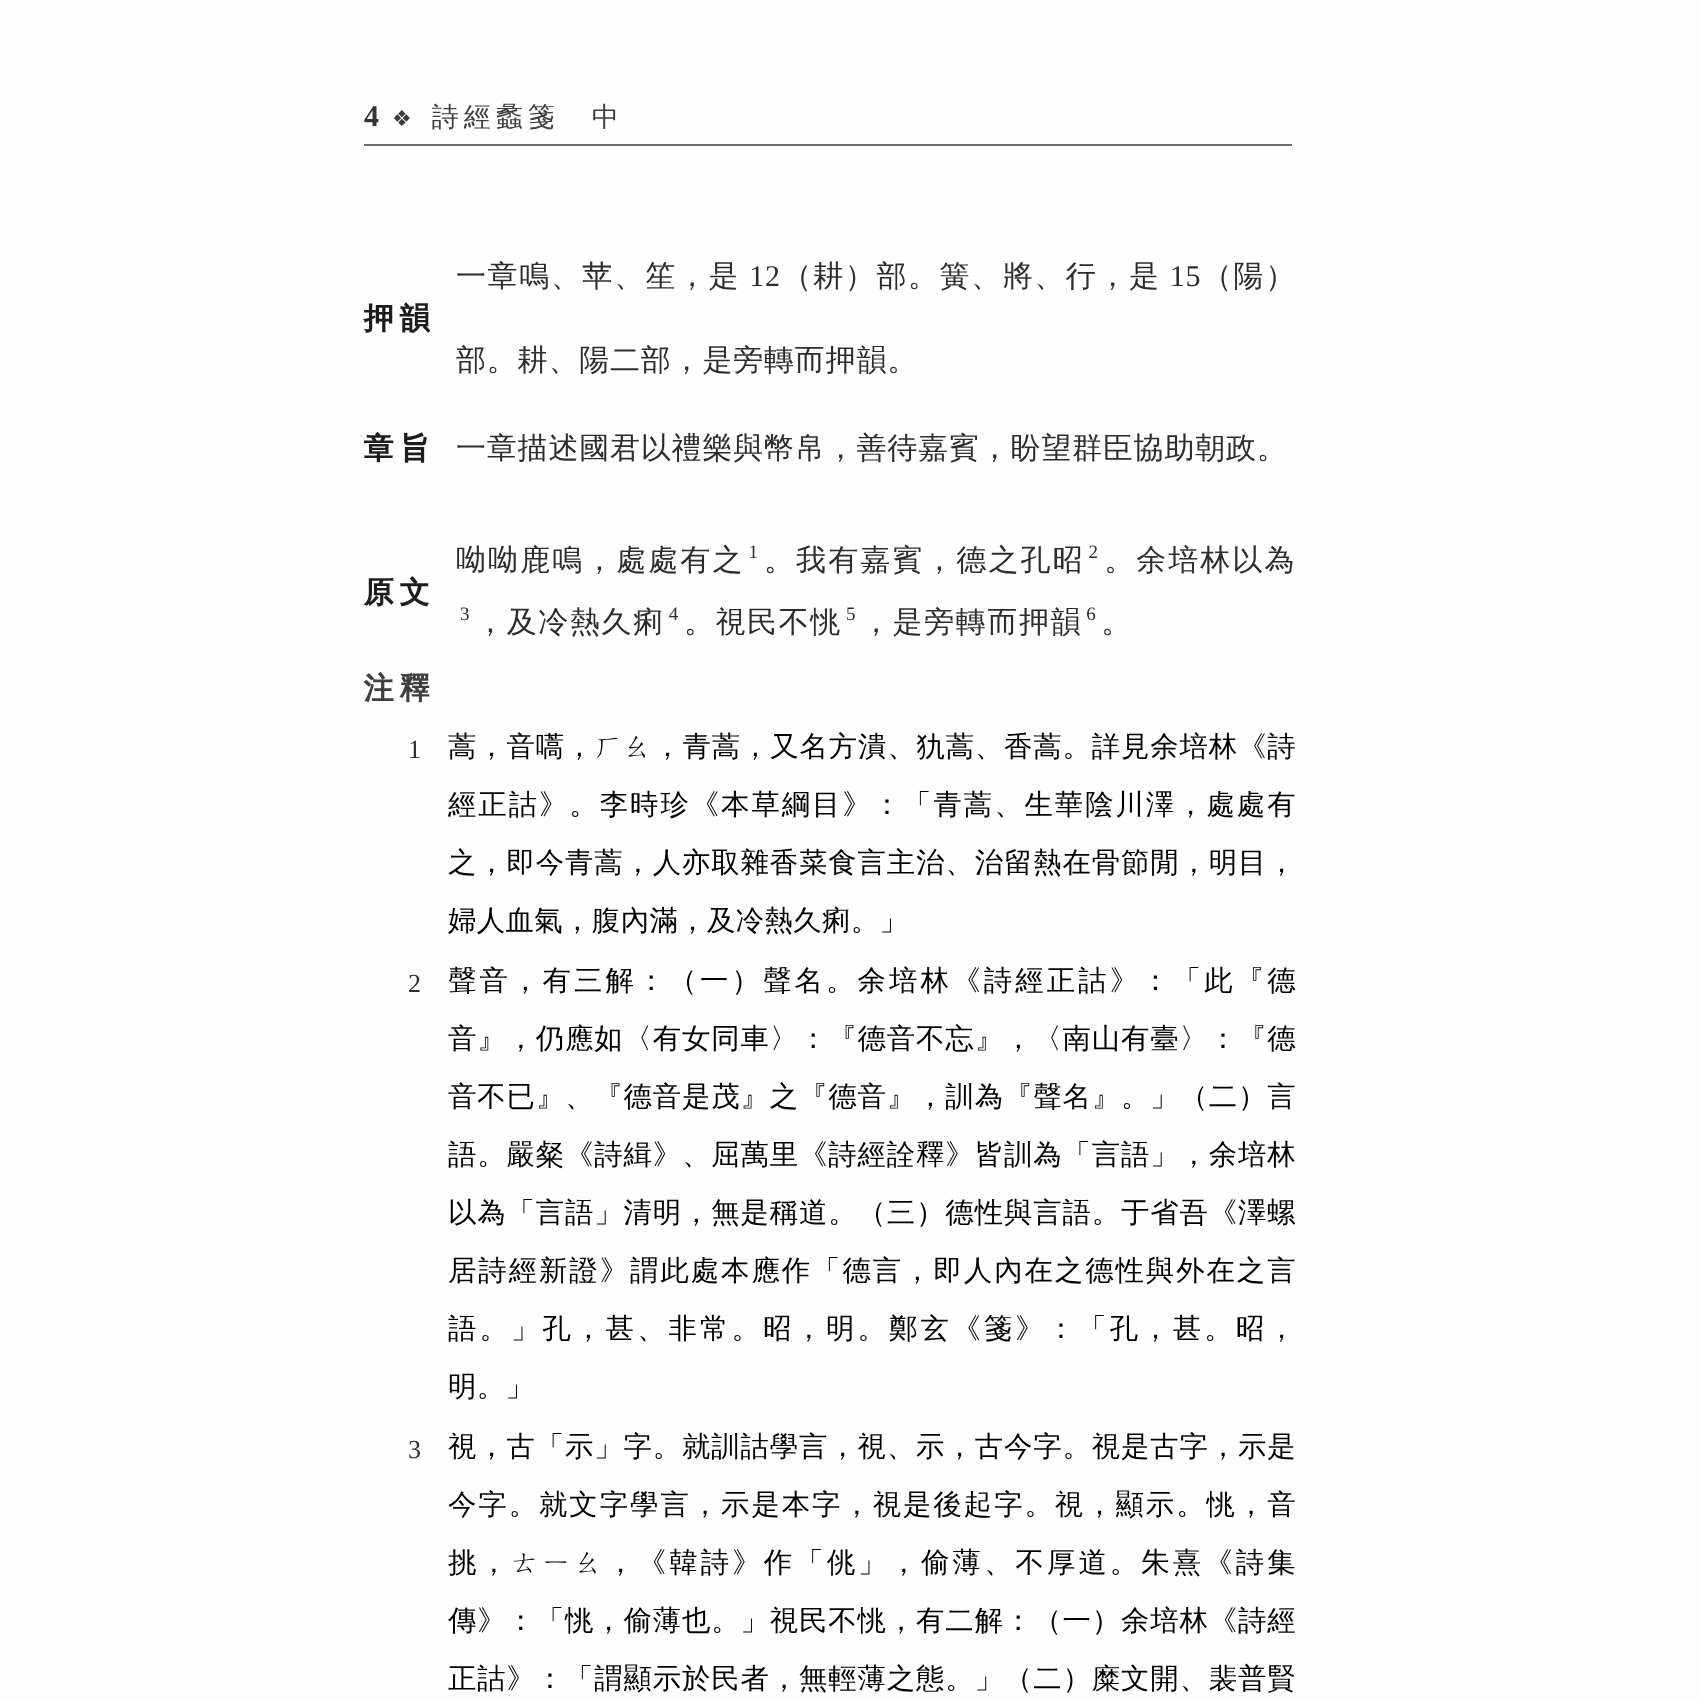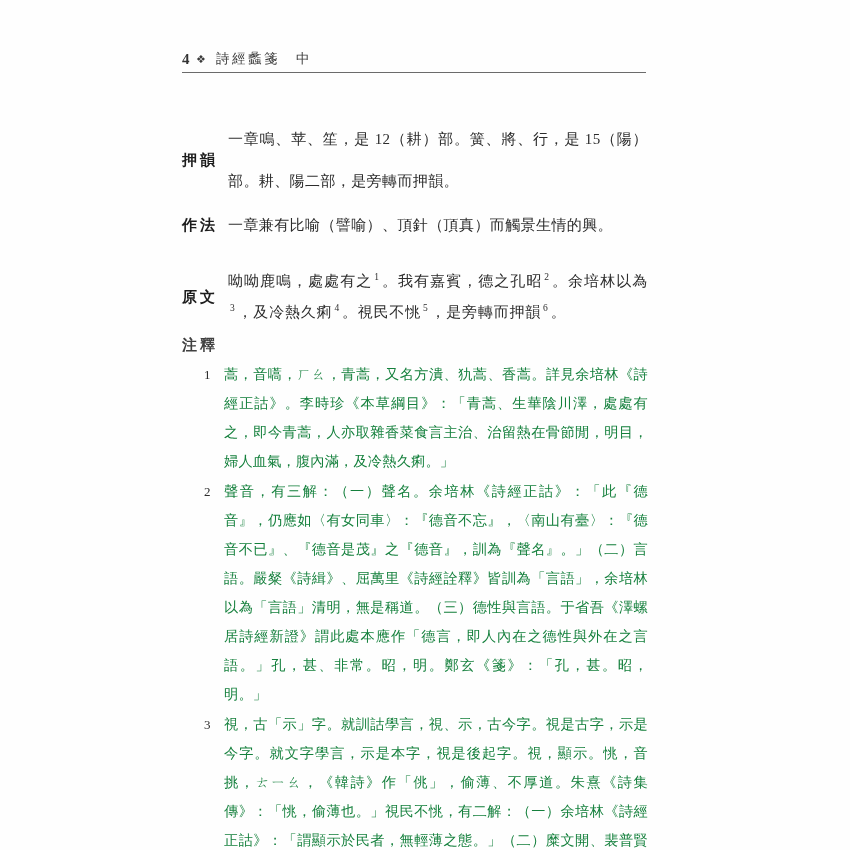--- a/index.html
+++ b/index.html
@@ -126,21 +126,21 @@
     flex: 0 0 20px;
     font-size: 13px;
     line-height: 29px;
     color: #2c2c2c;
     text-align: left;
   }
   .note-text {
     flex: 1 1 auto;
     font-size: 14.2px;
     line-height: 29px;
-    color: #15803d;
+    color: #000000;
     text-align: justify;
     text-justify: inter-ideograph;
     letter-spacing: .2px;
   }
 </style>
 </head>
 <body>
 
 <div class="page">
 
@@ -151,22 +151,22 @@
   </div>
 
   <div class="body">
 
     <div id="field-list">
         <div class="field-row">
           <div class="field-label">押韻</div>
           <div class="field-body">一章鳴、苹、笙，是 12（耕）部。簧、將、行，是 15（陽）部。耕、陽二部，是旁轉而押韻。</div>
         </div>
         <div class="field-row">
-          <div class="field-label">作法</div>
-          <div class="field-body">一章兼有比喻（譬喻）、頂針（頂真）而觸景生情的興。</div>
+          <div class="field-label">章旨</div>
+          <div class="field-body">一章描述國君以禮樂與幣帛，善待嘉賓，盼望群臣協助朝政。</div>
         </div>
       </div>
 
     <div class="gap-after-method"></div>
 
     <div class="field-row yuanwen">
       <div class="field-label">原文</div>
       <div class="field-body" id="original-body"><span>呦呦鹿鳴，處處有之</span><sup class="notemark">1</sup><span>。我有嘉賓，德之孔昭</span><sup class="notemark">2</sup><span>。余培林以為</span><sup class="notemark">3</sup><span>，及冷熱久痢</span><sup class="notemark">4</sup><span>。視民不恌</span><sup class="notemark">5</sup><span>，是旁轉而押韻</span><sup class="notemark">6</sup><span>。</span></div>
     </div>
 

